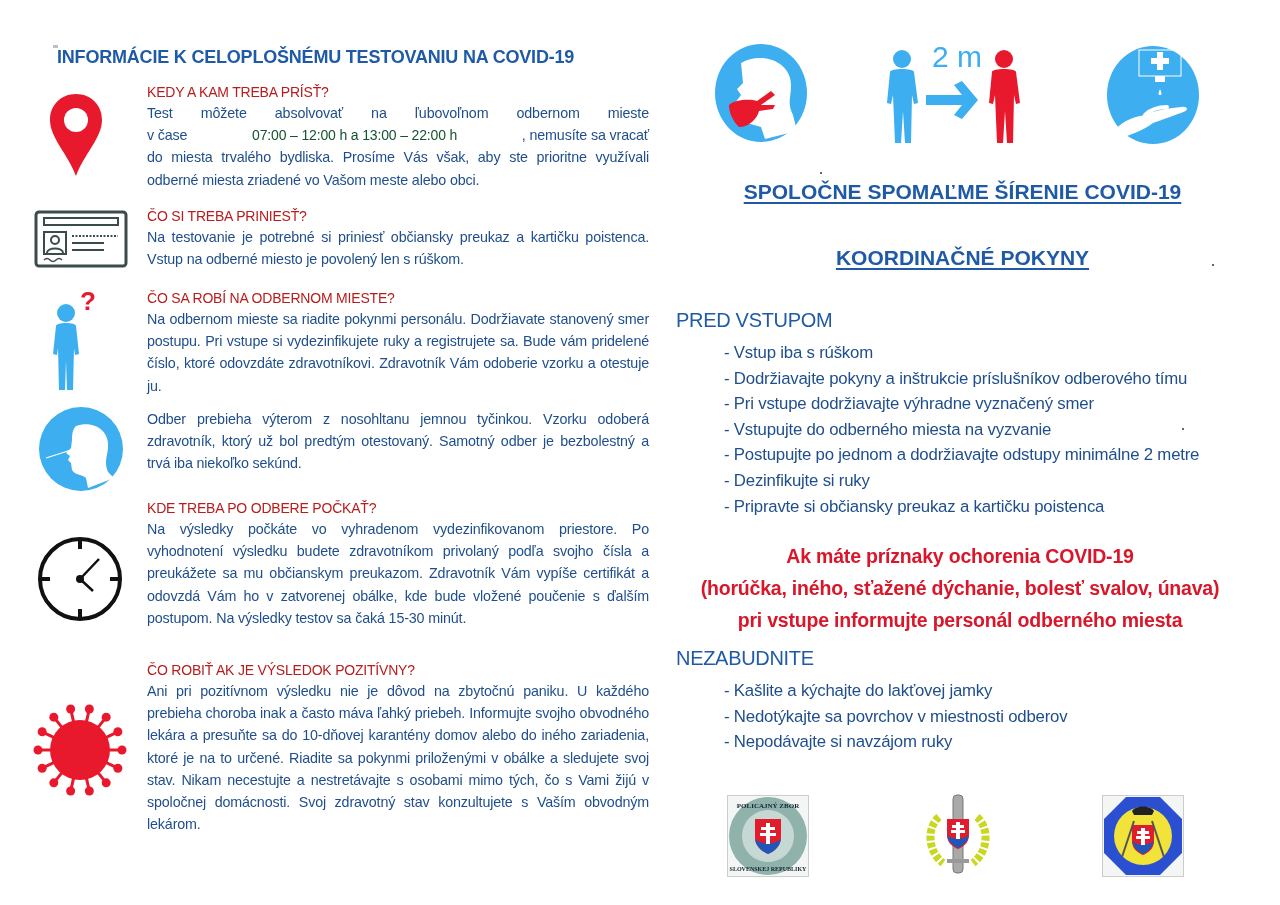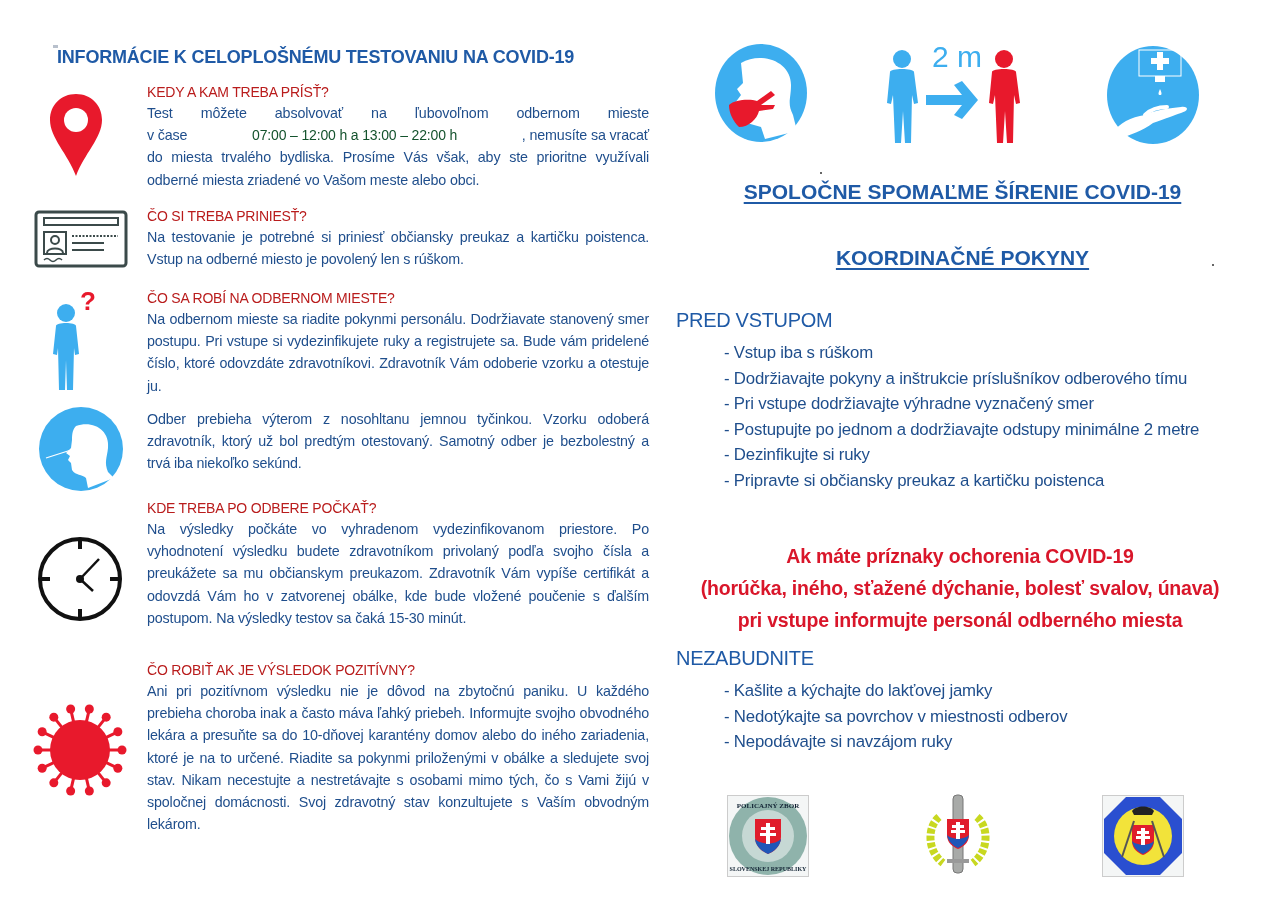--- a/index.html
+++ b/index.html
@@ -173,20 +173,21 @@
 <div class="dot" style="left:1182px;top:428px"></div>
 
 <div class="right-title spol">SPOLOČNE SPOMAĽME ŠÍRENIE COVID-19</div>
 <div class="right-title koord">KOORDINAČNÉ POKYNY</div>
 
 <div class="rsec-title" style="top:309px">PRED VSTUPOM</div>
 <div class="rlist" style="top:340px">
   <div>- Vstup iba s rúškom</div>
   <div>- Dodržiavajte pokyny a inštrukcie príslušníkov odberového tímu</div>
   <div>- Pri vstupe dodržiavajte výhradne vyznačený smer</div>
+  <div>- Vstupujte do odberného miesta na vyzvanie</div>
   <div>- Postupujte po jednom a dodržiavajte odstupy minimálne 2 metre</div>
   <div>- Dezinfikujte si ruky</div>
   <div>- Pripravte si občiansky preukaz a kartičku poistenca</div>
 </div>
 
 <div class="warn">
   <div>Ak máte príznaky ochorenia COVID-19</div>
   <div>(horúčka, iného, sťažené dýchanie, bolesť svalov, únava)</div>
   <div>pri vstupe informujte personál odberného miesta</div>
 </div>

